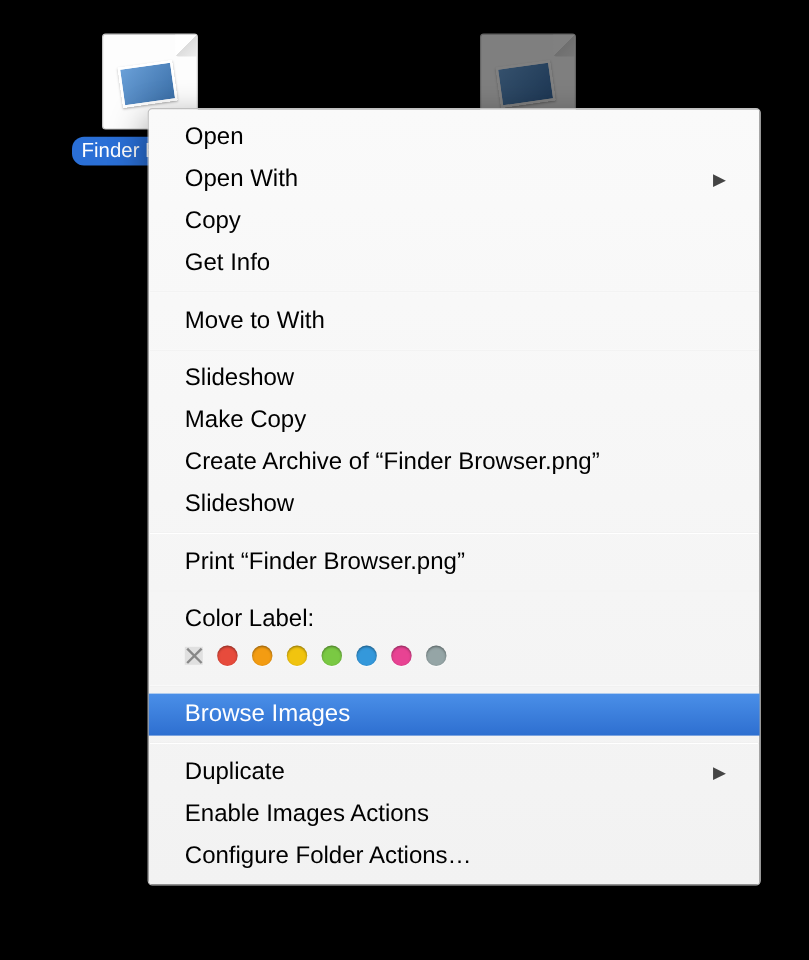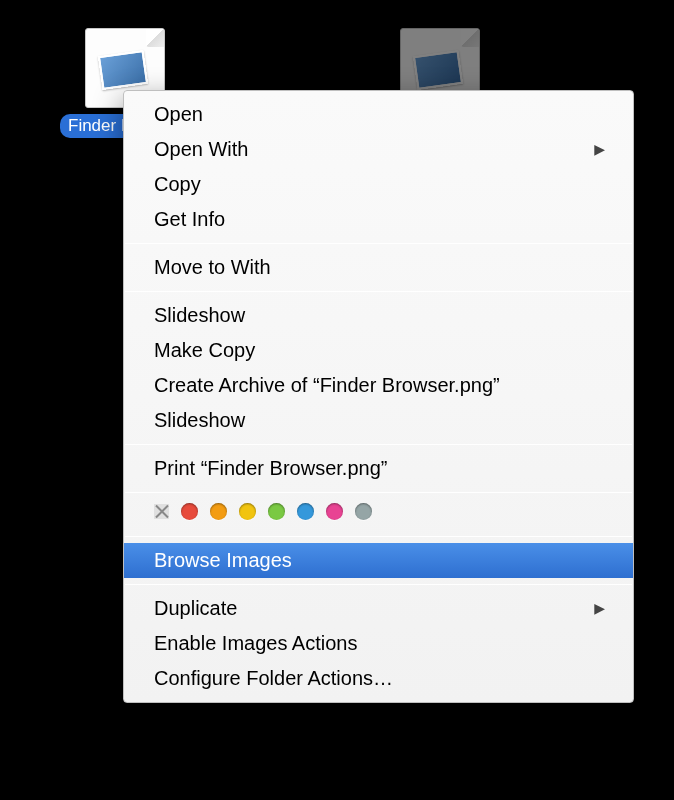--- a/index.html
+++ b/index.html
@@ -184,20 +184,23 @@
   </div>
 
   <div class="sep"></div>
 
   <div class="item">
     <span>Print “Finder Browser.png”</span>
   </div>
 
   <div class="sep"></div>
 
+  <div class="item">
+    <span>Color Label:</span>
+  </div>
   <div class="swatches">
     <div class="sw none"></div>
     <div class="sw" style="background:#e74b3c;"></div>
     <div class="sw" style="background:#f39c12;"></div>
     <div class="sw" style="background:#f1c40f;"></div>
     <div class="sw" style="background:#7ac943;"></div>
     <div class="sw" style="background:#3498db;"></div>
     <div class="sw" style="background:#e84393;"></div>
     <div class="sw" style="background:#95a5a6;"></div>
   </div>

